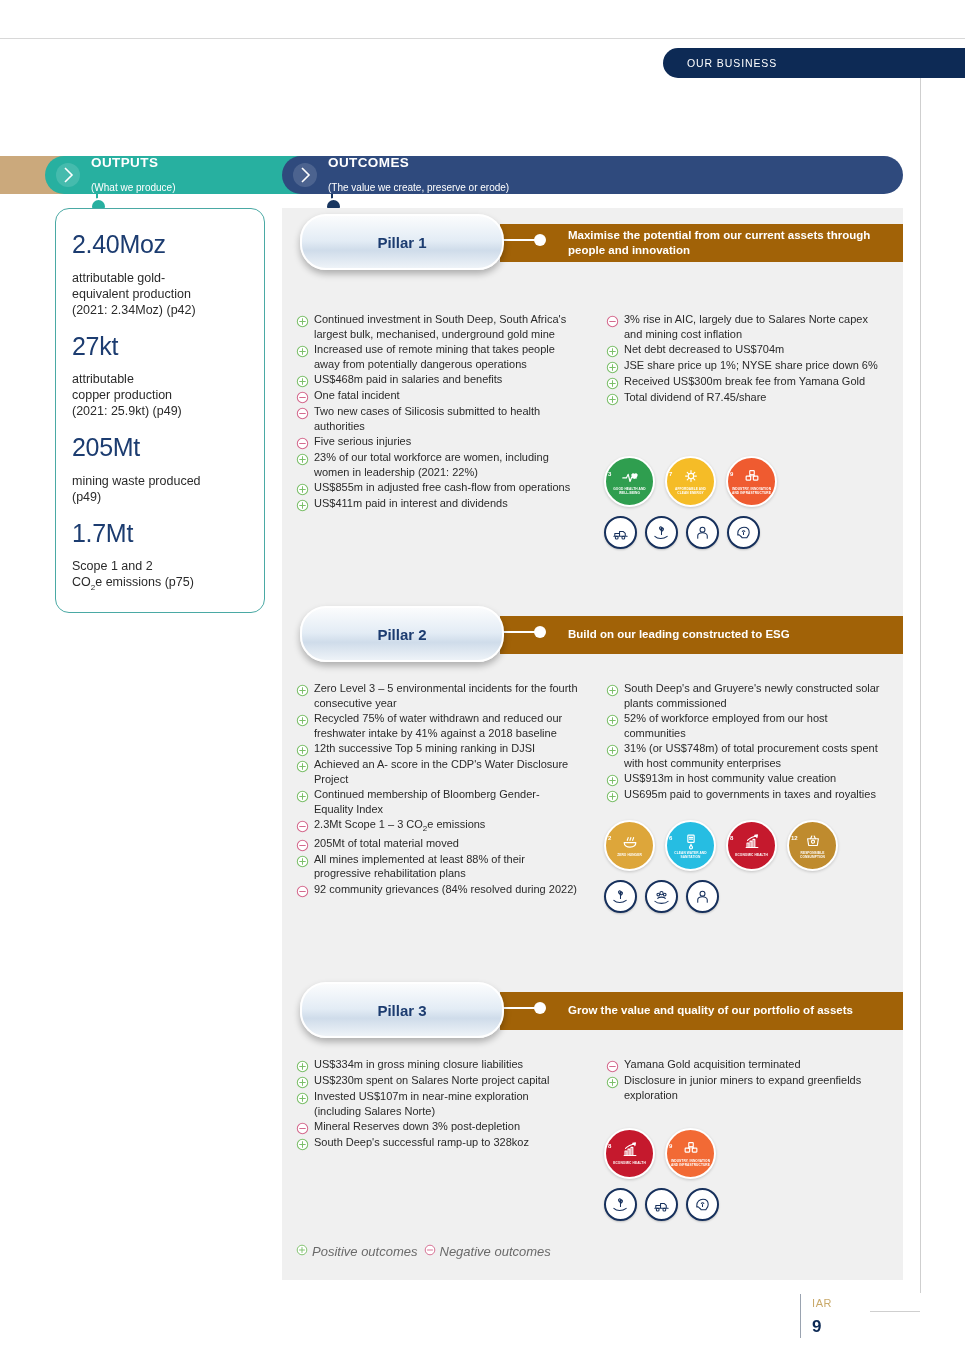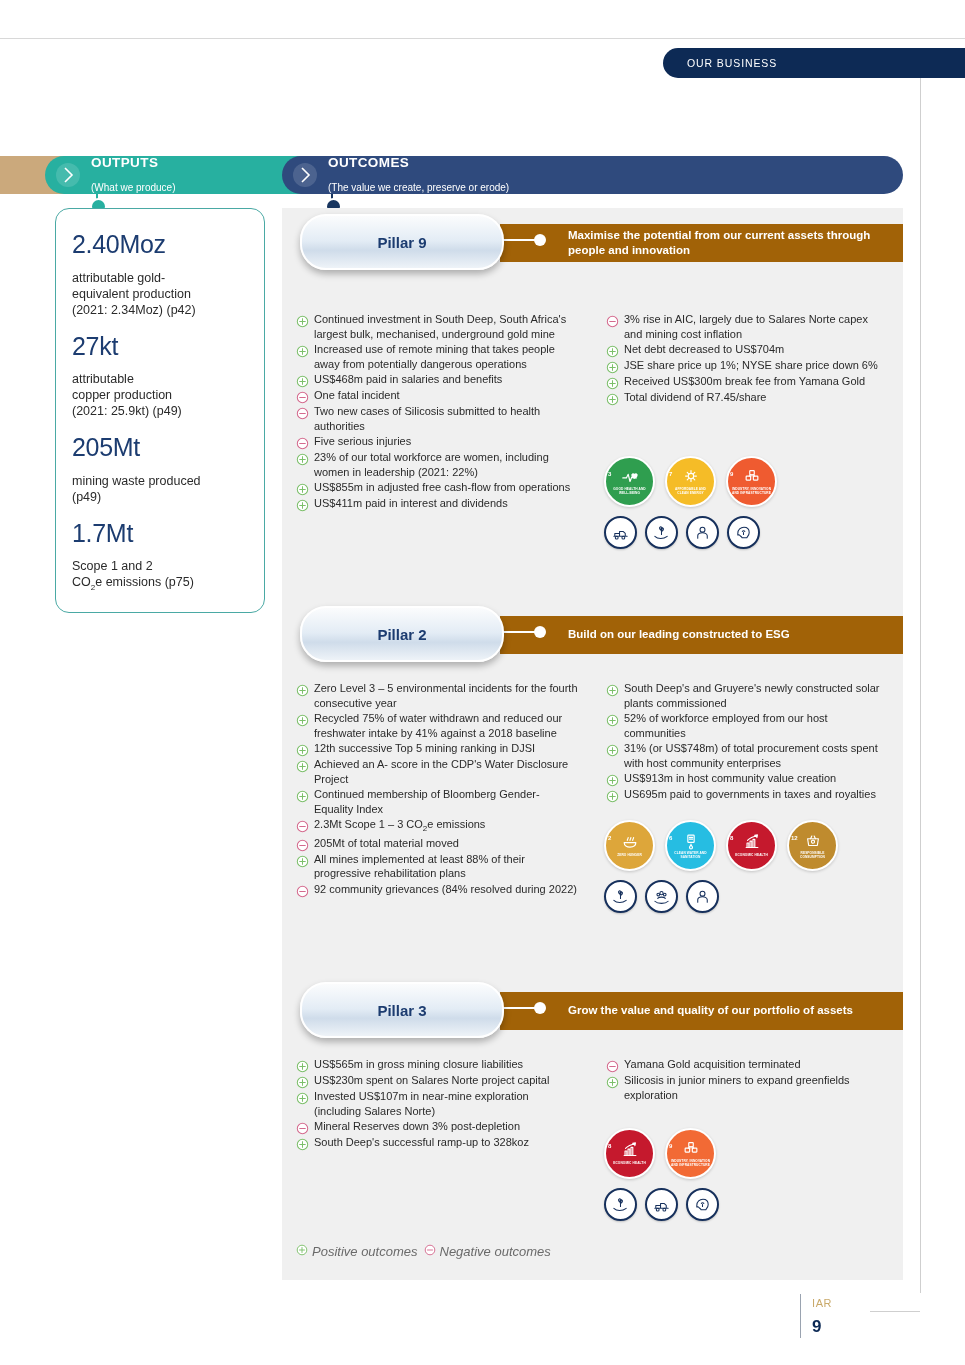--- a/index.html
+++ b/index.html
@@ -158,21 +158,21 @@
 
 <div class="outcomes" id="outcomes-panel">
     <div class="pillar-block" style="top: 0px;">
       <div class="pillar-head">
         <div class="pillar-bar">
           <span>Maximise the potential from our current assets through people and innovation</span>
         </div>
         <div class="pillar-connect"></div>
         <div class="pillar-knob"></div>
         <div class="pillar-pill">
-          <span>Pillar 9</span>
+          <span>Pillar 1</span>
         </div>
       </div>
       <div class="cols" style="top: 104px;">
         <div class="col">
           <div class="bullet">
             <span class="bi"><svg width="13" height="13" viewBox="0 0 14 14">
                 <circle cx="7" cy="7" r="5.6" fill="#ffffff" stroke="#7cbf6a" stroke-width="1.1"></circle>
                 <path d="M7 3.6 V10.4 M3.6 7 H10.4" stroke="#7cbf6a" stroke-width="1.1" fill="none"></path>
               </svg></span>
             <span class="btext">Continued investment in South Deep, South Africa's largest bulk, mechanised, underground gold mine</span>
@@ -517,21 +517,21 @@
           <span>Pillar 3</span>
         </div>
       </div>
       <div class="cols" style="top: 81px;">
         <div class="col">
           <div class="bullet">
             <span class="bi"><svg width="13" height="13" viewBox="0 0 14 14">
                 <circle cx="7" cy="7" r="5.6" fill="#ffffff" stroke="#7cbf6a" stroke-width="1.1"></circle>
                 <path d="M7 3.6 V10.4 M3.6 7 H10.4" stroke="#7cbf6a" stroke-width="1.1" fill="none"></path>
               </svg></span>
-            <span class="btext">US$565m in gross mining closure liabilities</span>
+            <span class="btext">US$334m in gross mining closure liabilities</span>
           </div>
           <div class="bullet">
             <span class="bi"><svg width="13" height="13" viewBox="0 0 14 14">
                 <circle cx="7" cy="7" r="5.6" fill="#ffffff" stroke="#7cbf6a" stroke-width="1.1"></circle>
                 <path d="M7 3.6 V10.4 M3.6 7 H10.4" stroke="#7cbf6a" stroke-width="1.1" fill="none"></path>
               </svg></span>
             <span class="btext">US$230m spent on Salares Norte project capital</span>
           </div>
           <div class="bullet">
             <span class="bi"><svg width="13" height="13" viewBox="0 0 14 14">
@@ -561,21 +561,21 @@
                 <circle cx="7" cy="7" r="5.6" fill="#ffffff" stroke="#d46a8e" stroke-width="1.1"></circle>
                 <path d="M3.6 7 H10.4" stroke="#d46a8e" stroke-width="1.1" fill="none"></path>
               </svg></span>
             <span class="btext">Yamana Gold acquisition terminated</span>
           </div>
           <div class="bullet">
             <span class="bi"><svg width="13" height="13" viewBox="0 0 14 14">
                 <circle cx="7" cy="7" r="5.6" fill="#ffffff" stroke="#7cbf6a" stroke-width="1.1"></circle>
                 <path d="M7 3.6 V10.4 M3.6 7 H10.4" stroke="#7cbf6a" stroke-width="1.1" fill="none"></path>
               </svg></span>
-            <span class="btext">Silicosis in junior miners to expand greenfields exploration</span>
+            <span class="btext">Disclosure in junior miners to expand greenfields exploration</span>
           </div>
         </div>
       </div>
     </div>
     <div class="sdg-row" style="left: 322px; top: 920px;">
       <div class="sdg" style="background: rgb(197, 25, 45);">
         <span class="num">8</span>
         <svg class="glyph" width="18" height="18" viewBox="0 0 20 20">
           <path d="M3.5 15 h13" fill="none" stroke="#ffffff" stroke-width="1.3" stroke-linecap="round" stroke-linejoin="round"></path>
           <rect x="4.5" y="10" width="2" height="5" fill="none" stroke="#ffffff" stroke-width="1.3" stroke-linecap="round" stroke-linejoin="round"></rect>

